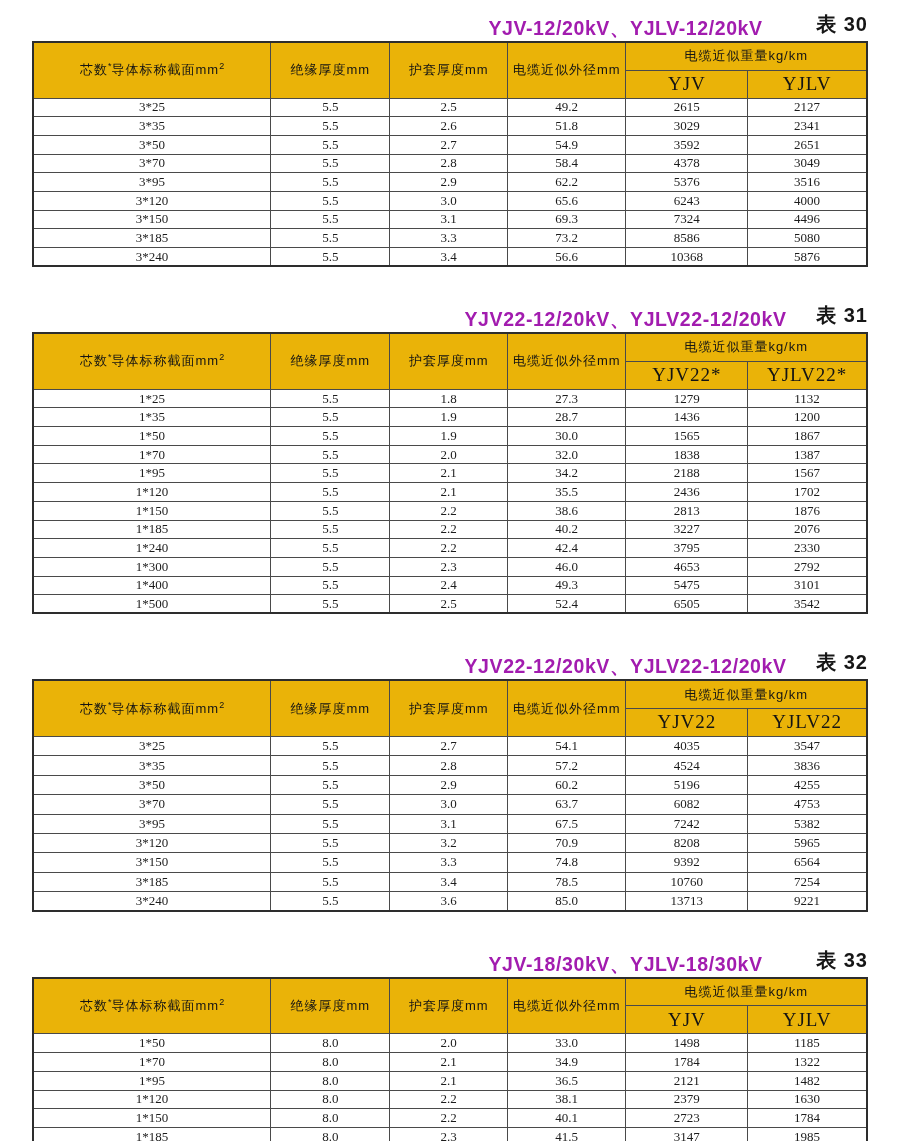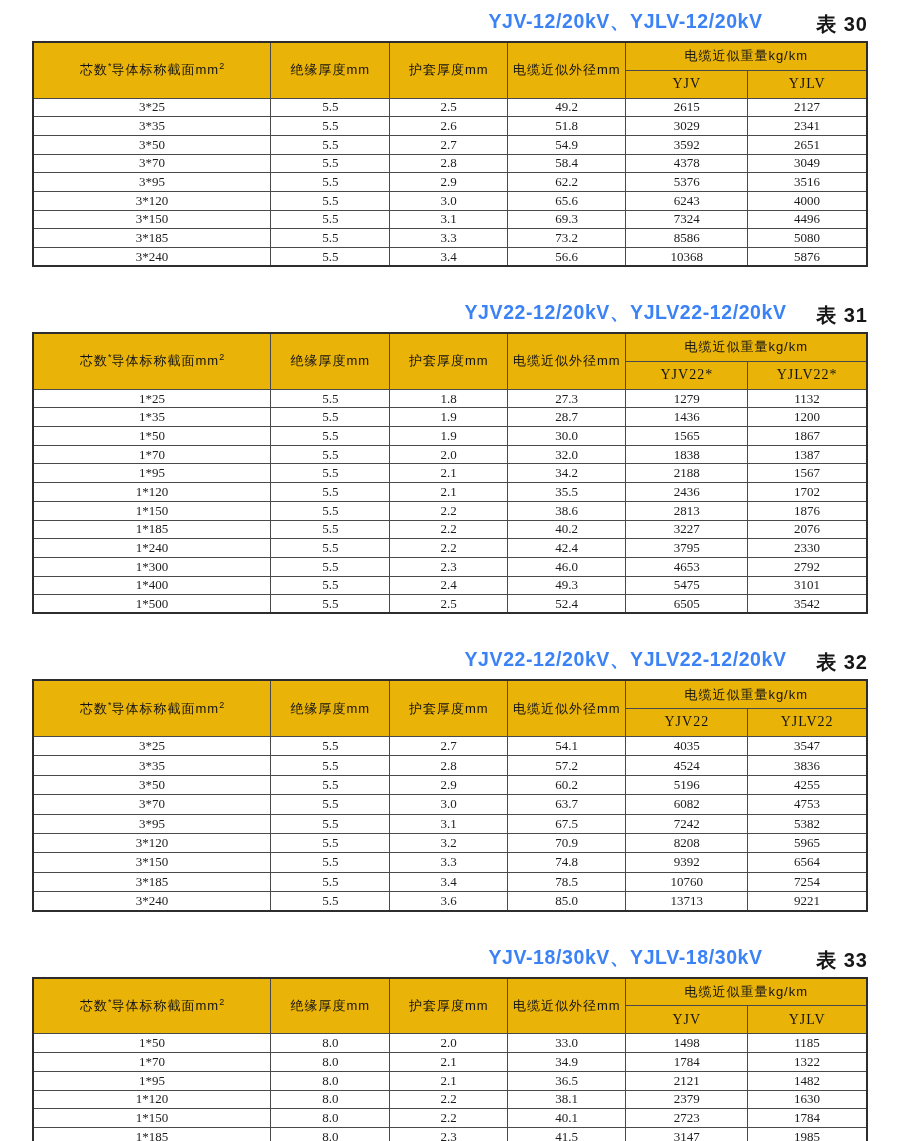--- a/index.html
+++ b/index.html
@@ -19,27 +19,27 @@
   .title-row {
     position: relative;
     height: 26px;
     margin: 2px 0 7px 0;
   }
   .table-section + .table-section .title-row { margin-top: 32px; }
   .tbl-title {
     position: absolute;
     left: 71%;
     transform: translateX(-50%);
-    top: 0;
+    top: 7px;
     white-space: nowrap;
     font-family: "Liberation Sans", sans-serif;
     font-weight: 600;
     font-size: 19.5px;
     letter-spacing: 0.6px;
-    color: #3b82f6;
+    color: #a21caf;
   }
   .tbl-no {
     position: absolute;
     right: 0;
     top: 3px;
     white-space: nowrap;
     font-family: "Liberation Sans", sans-serif;
     font-weight: 600;
     font-size: 20px;
     letter-spacing: 1px;
@@ -65,21 +65,21 @@
     color: #141414;
   }
   .spec-table thead tr { height: 28px; }
   th.h-cjk {
     font-family: "Liberation Sans", sans-serif;
     font-size: 13px;
     letter-spacing: 1px;
   }
   th.h-mix {
     font-family: "Liberation Serif", serif;
-    font-size: 14px;
+    font-size: 19px;
     letter-spacing: 1px;
   }
   th sup { font-size: 9px; letter-spacing: 0; }
   .spec-table tbody tr { height: var(--rowh); }
   .spec-table tbody td {
     font-family: "Liberation Serif", serif;
     font-size: 13px;
     color: #1c1c1c;
   }
 </style>

